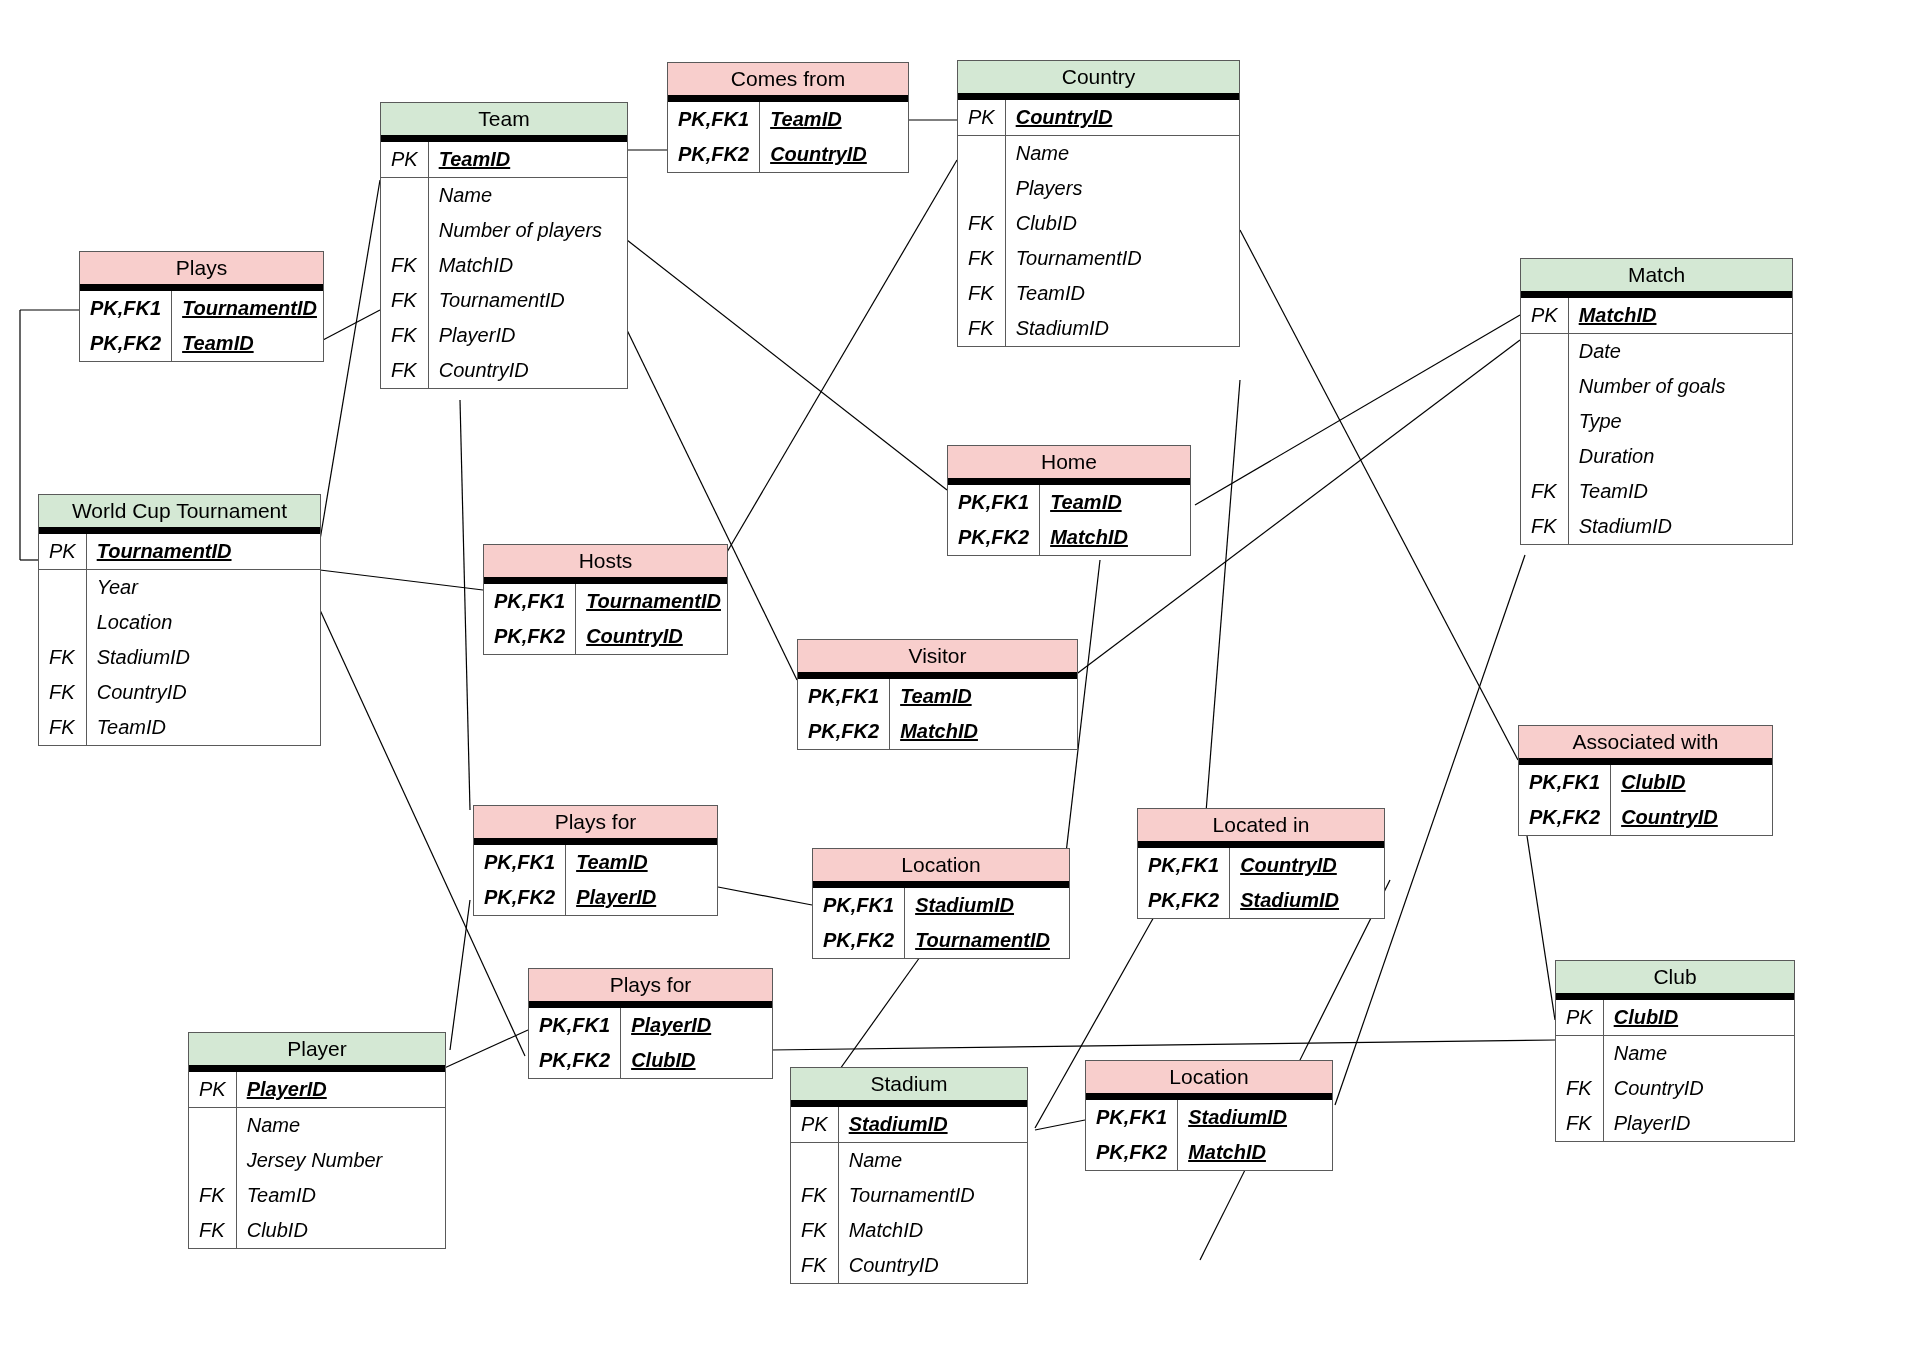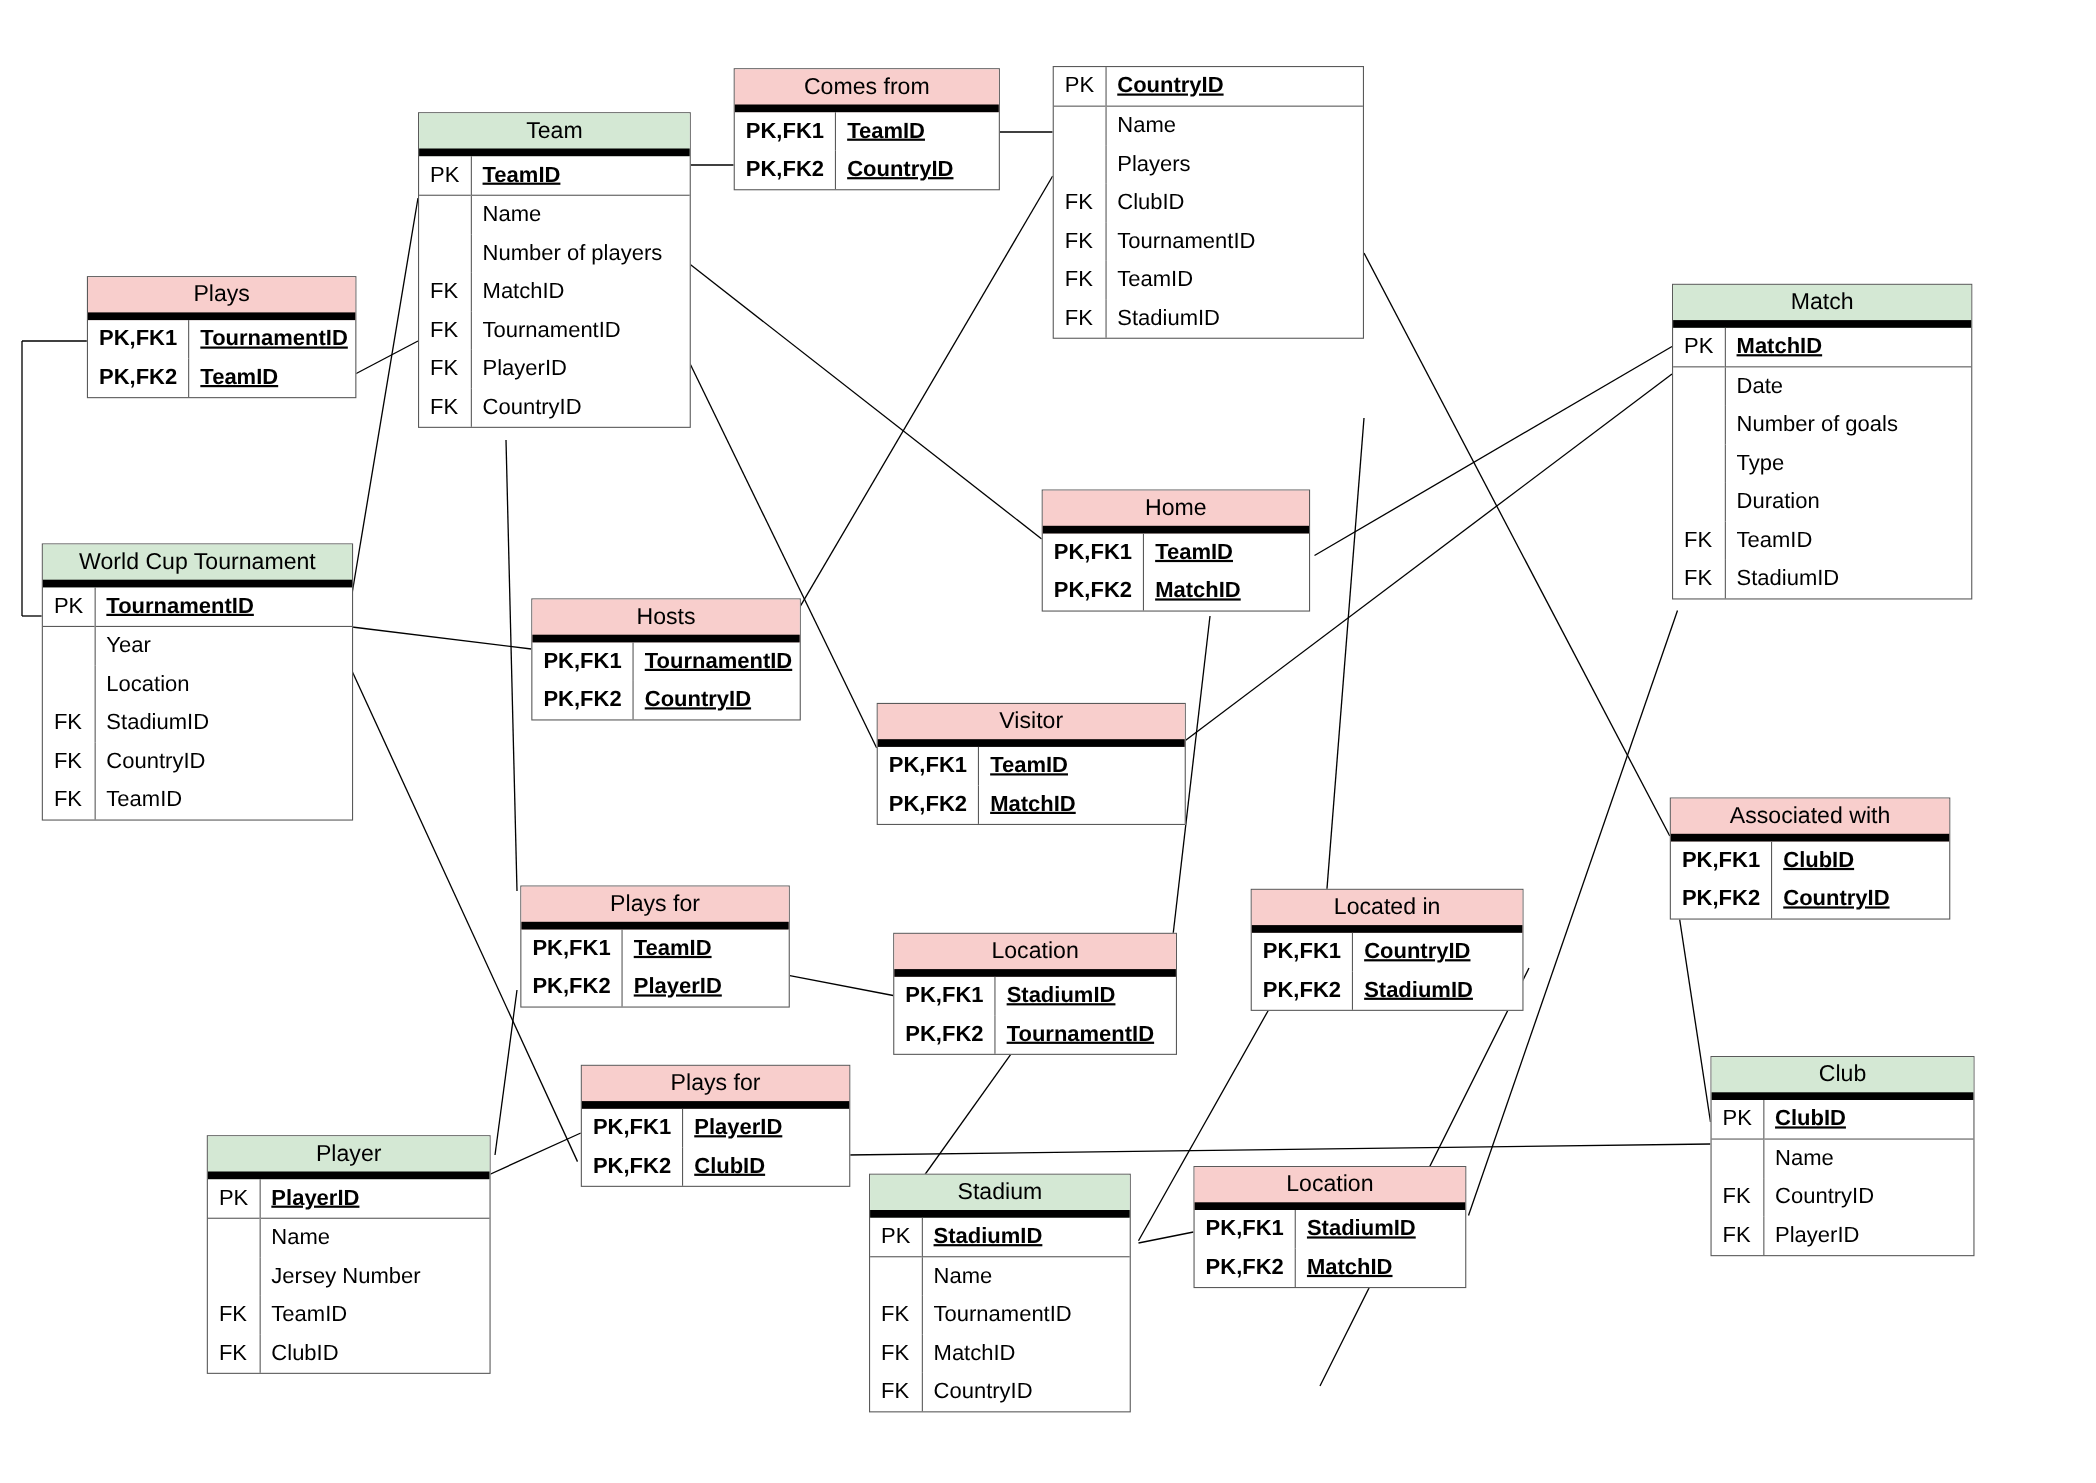--- a/index.html
+++ b/index.html
@@ -23,20 +23,21 @@
     text-align: center;
     padding: 4px 4px;
     border-bottom: 7px solid #000000;
     font-size: 21px;
   }
   .entity.green .title { background: #d4e8d4; }
   .entity.pink  .title { background: #f8cecc; }
   .entity table {
     width: 100%;
     border-collapse: collapse;
+    font-style: italic;
   }
   .entity td {
     padding: 6px 10px;
     vertical-align: middle;
     font-size: 20px;
     white-space: nowrap;
   }
   .entity td.key {
     width: 1px;
     border-right: 1px solid #5a5a5a;
@@ -181,20 +182,21 @@
         </tr>
     <tr>
           <td class="key pk">PK,FK2</td>
           <td class="pk ul">CountryID</td>
         </tr>
   </tbody>
     </table>
 </div>
 
 <div class="entity green" style="left:957px; top:60px; width:283px;">
+  <div class="title">Country</div>
   <table>
       <tbody>
     <tr>
           <td class="key">PK</td>
           <td class="pk ul">CountryID</td>
         </tr>
     <tr class="sep">
           <td class="key"></td>
           <td>Name</td>
         </tr>

